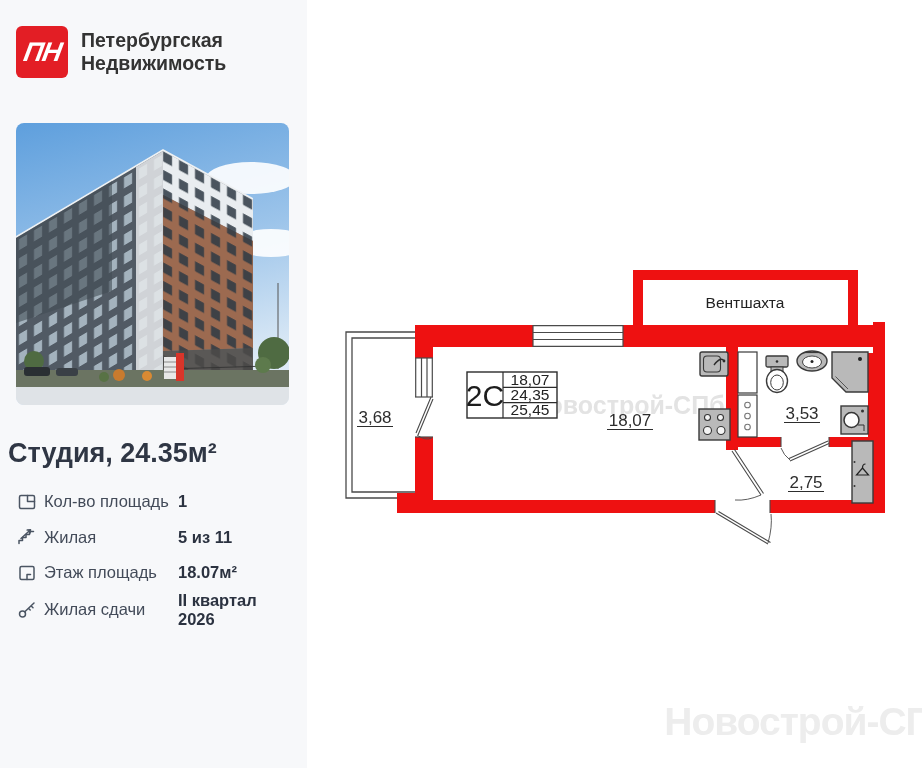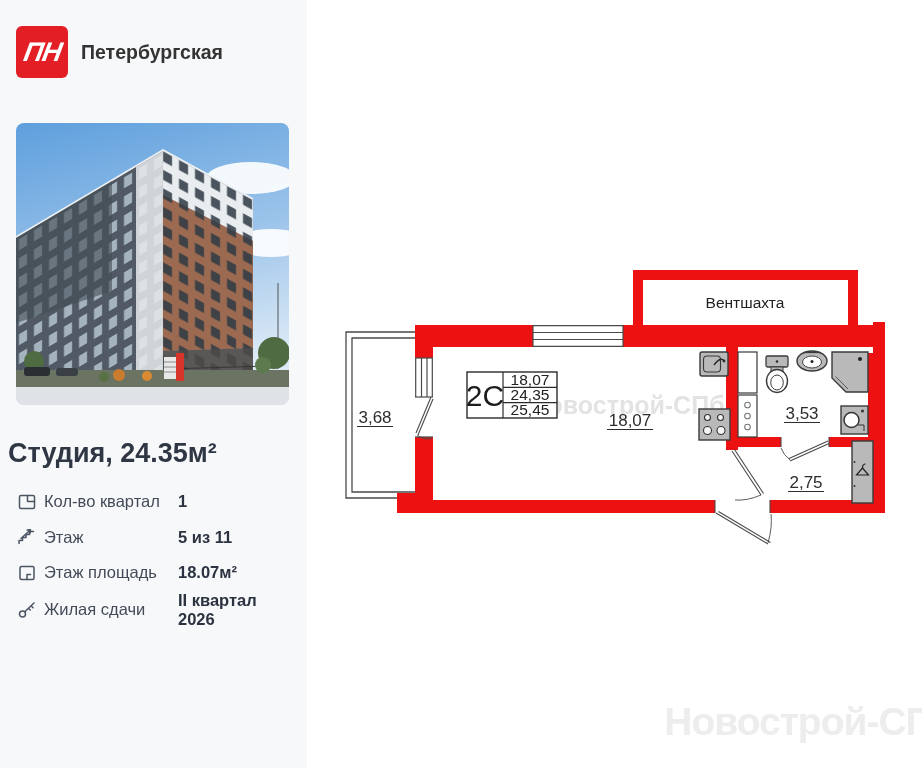--- a/index.html
+++ b/index.html
@@ -39,20 +39,21 @@
 <body>
 
 <aside class="sidebar">
 
   <div class="logo-row">
     <div class="logo-mark">
       <span>ПН</span>
     </div>
     <div class="brand-name">
       <div>Петербургская</div>
+      <div>Недвижимость</div>
     </div>
   </div>
 
   <div class="photo">
     <svg width="273" height="282" viewBox="0 0 273 282">
       <defs>
         <linearGradient id="sky" x1="0" y1="0" x2="0.25" y2="1">
           <stop offset="0" stop-color="#5e9fdd"></stop>
           <stop offset="0.55" stop-color="#9cc4ea"></stop>
           <stop offset="1" stop-color="#ddeaf6"></stop>
@@ -107,30 +108,30 @@
 
   <div class="listing-title">Студия, 24.35м²</div>
 
   <div class="specs">
 
     <div class="spec-row">
       <svg class="spec-icon" viewBox="0 0 22 22">
         <rect x="3.5" y="4.5" width="15" height="13" rx="1.5"></rect>
         <path d="M11.5,4.5 V10.5 H18.5"></path>
       </svg>
-      <div class="spec-label">Кол-во квартал</div>
+      <div class="spec-label">Кол-во площадь</div>
       <div class="spec-value">1</div>
     </div>
 
     <div class="spec-row">
       <svg class="spec-icon" viewBox="0 0 22 22">
         <path d="M3,17.5 L3,14.5 H6.5 V11.5 H10 V8.5 H13.5 V5.5 H17.5"></path>
         <path d="M5,12.5 L14.5,3.8 M14.5,3.8 L11.2,4.1 M14.5,3.8 L14.1,7"></path>
       </svg>
-      <div class="spec-label">Этаж</div>
+      <div class="spec-label">Жилая</div>
       <div class="spec-value">5 из 11</div>
     </div>
 
 
     <div class="spec-row">
       <svg class="spec-icon" viewBox="0 0 22 22">
         <rect x="4" y="4.5" width="14" height="13" rx="1.5"></rect>
         <path d="M11,17.5 V12.5 M11,12.5 H14.5"></path>
       </svg>
       <div class="spec-label">Этаж площадь</div>

